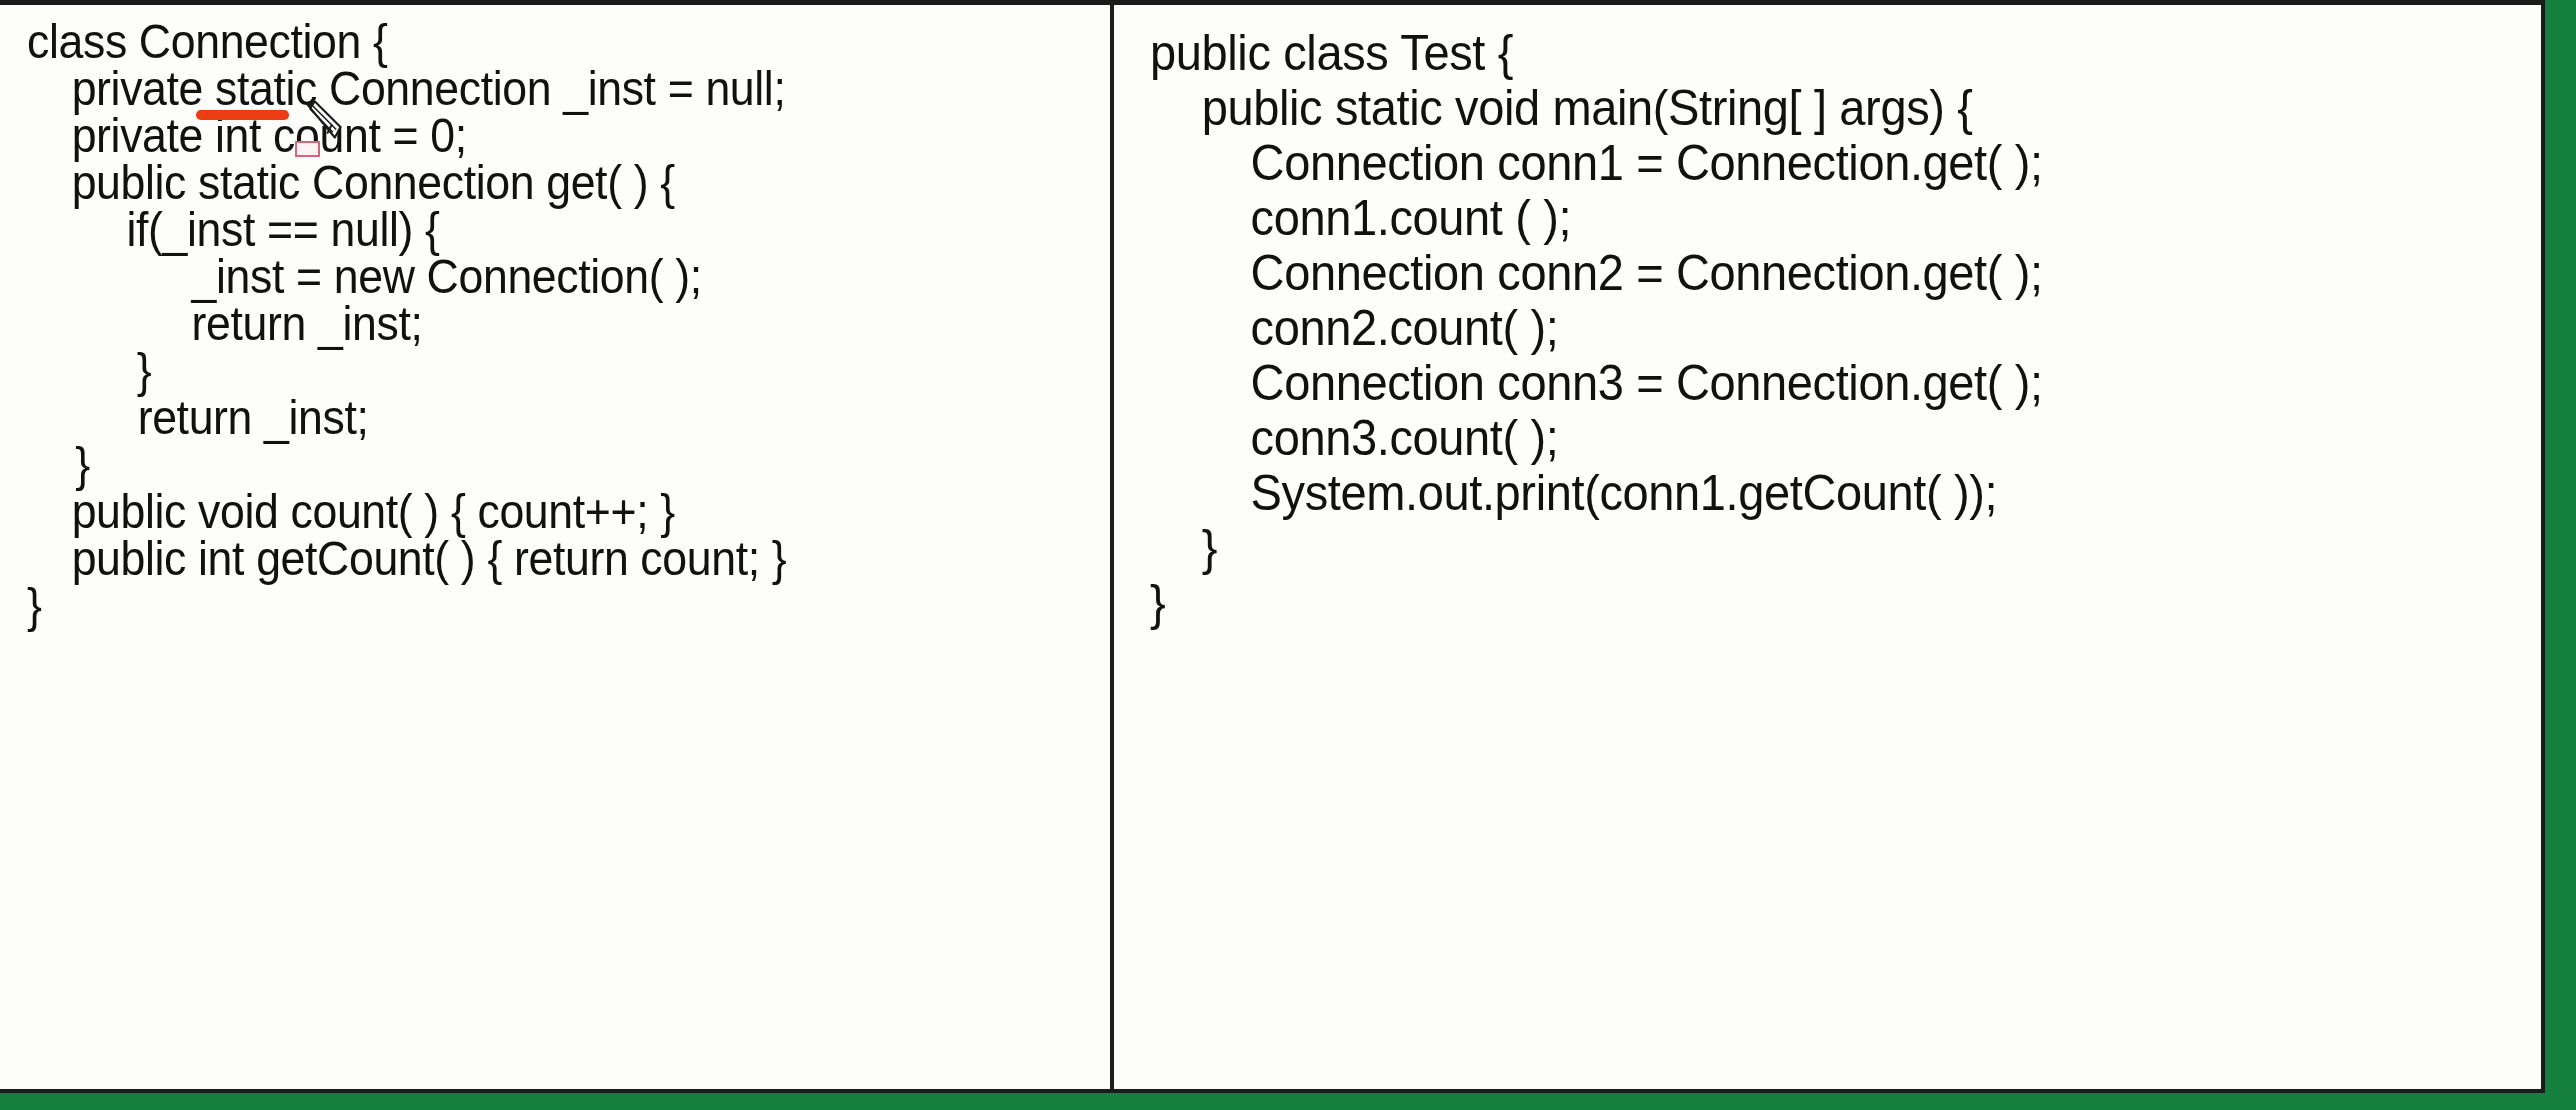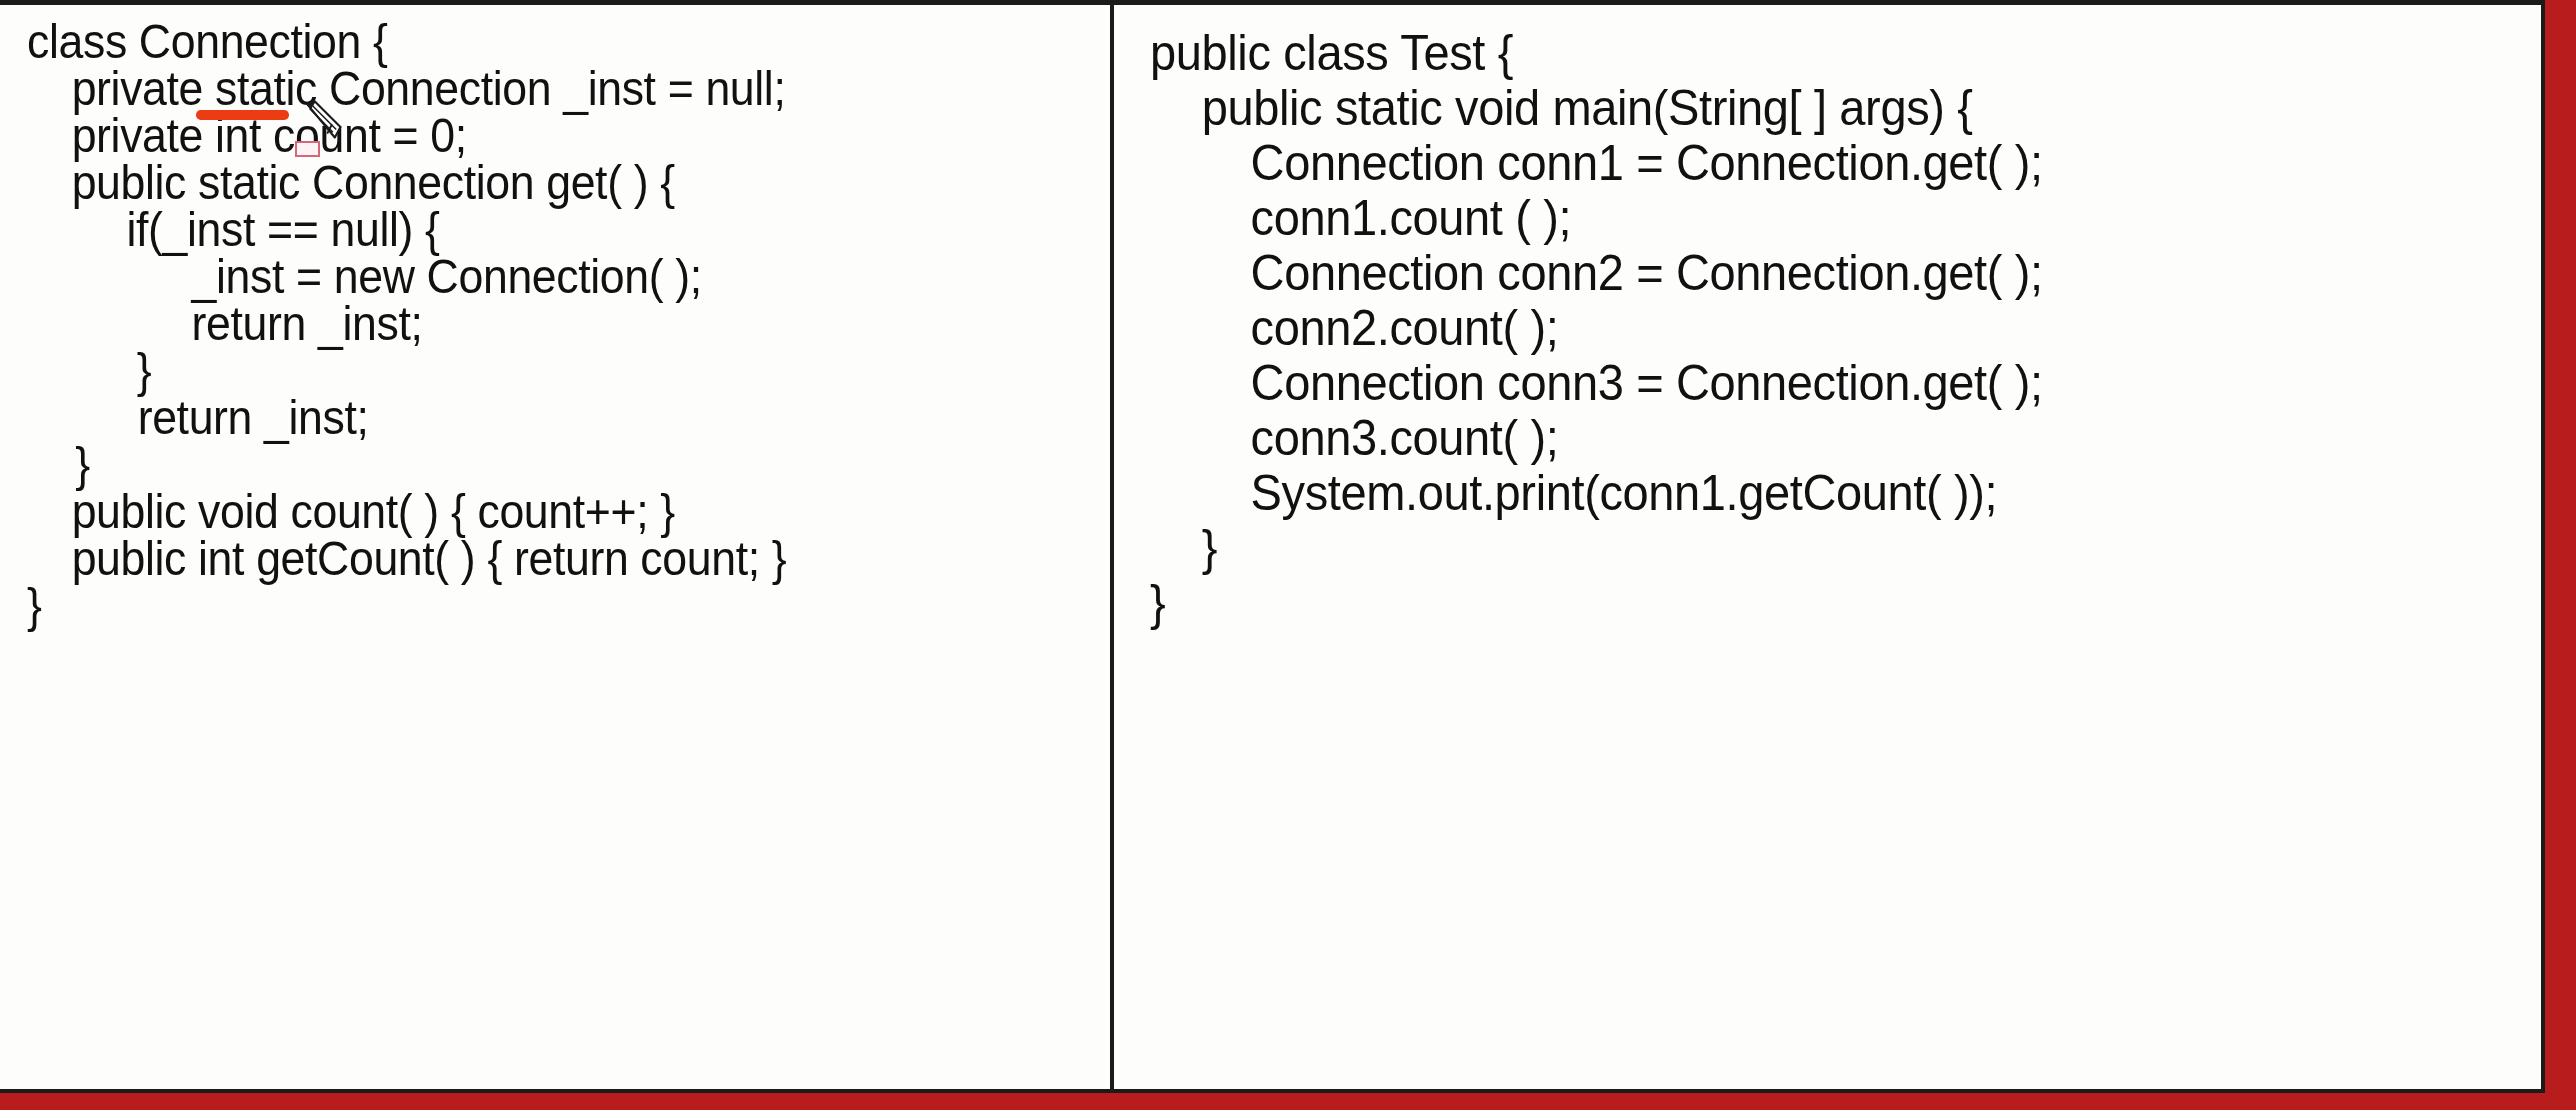--- a/index.html
+++ b/index.html
@@ -116,21 +116,21 @@
     width: 25px;
     height: 16px;
     border: 2.9px solid #d4687a;
     background: #fdf3f4;
     box-sizing: border-box;
   }
 </style>
 </head>
 <body>
 
-<div id="slide" style="background: #b91c1c;">
+<div id="slide" style="background: #15803d;">
 
   <div id="code-sheet" style="background: rgb(253, 253, 251);">
 
     <div class="code-pane" id="pane-left">
       <div id="left-lines">
           <div class="code-line i0">class Connection {</div>
           <div class="code-line i1">private static Connection _inst = null;</div>
           <div class="code-line i1">private int count = 0;</div>
           <div class="code-line i1">public static Connection get( ) {</div>
           <div class="code-line i2">if(_inst == null) {</div>

